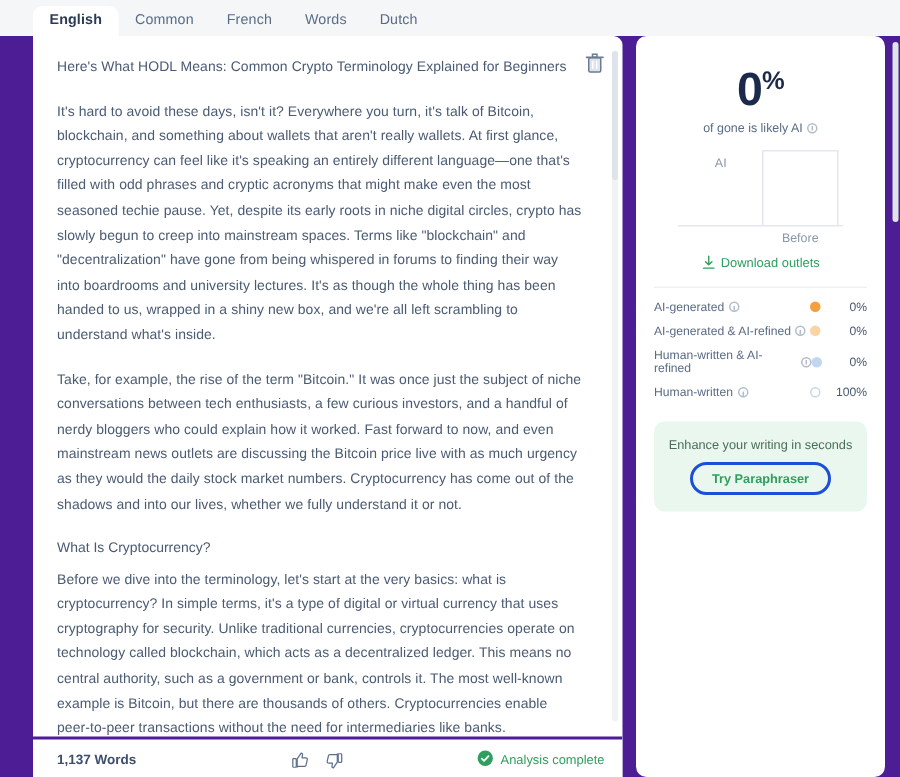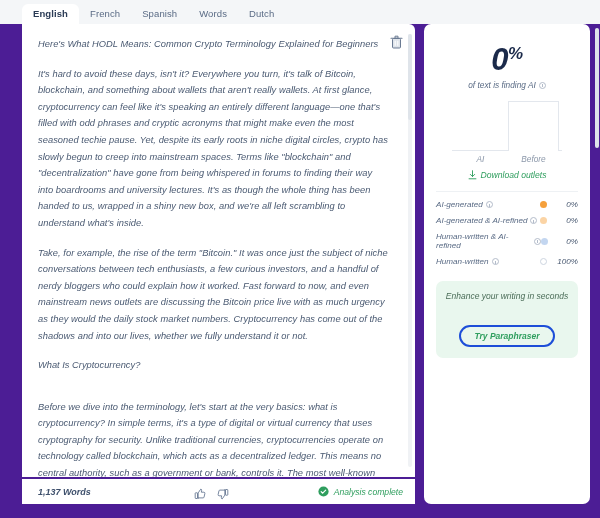--- a/index.html
+++ b/index.html
@@ -39,24 +39,23 @@
     background: #ffffff;
     color: #2a3b55;
     font-weight: bold;
     border-radius: 6px 6px 0 0;
   }
 
   
   .body {
     flex: 1 1 auto;
     display: flex;
-    padding: 0 0 14px 22px;
+    padding: 0 0 0 22px;
     gap: 0;
     min-height: 0;
-    font-style: italic;
   }
 
   
   .docpanel {
     position: relative;
     width: 393px;
     flex: 0 0 393px;
     background: #ffffff;
     border-radius: 0 6px 0 0;
     display: flex;
@@ -75,21 +74,21 @@
     font-size: 9.3px;
     line-height: 16.6px;
     color: #4a5a72;
     margin-bottom: 13px;
     letter-spacing: .05px;
   }
   .doc-heading {
     font-size: 9.3px;
     line-height: 16.6px;
     color: #4a5a72;
-    margin-bottom: 25px;
+    margin-bottom: 4px;
   }
   .trash-btn {
     position: absolute;
     top: 11px; right: 12px;
     width: 13px; height: 14px;
     cursor: pointer;
   }
   .doc-sb {
     position: absolute;
     top: 10px; right: 3px;
@@ -187,21 +186,21 @@
   .axis {
     position: absolute;
     left: 16px; right: 16px; bottom: 13px;
     height: 1px; background: #e3e7ed;
   }
   .bar-col {
     width: 50%;
     display: flex;
     flex-direction: column;
     align-items: center;
-    justify-content: flex-end;
+    justify-content: flex-start;
     height: 100%;
     position: relative;
   }
   .bar {
     width: 100%;
     max-width: 51px;
     background: #ffffff;
     border: 1px solid #e3e7ed;
     border-bottom: none;
   }
@@ -254,21 +253,21 @@
   .promo {
     margin-top: 8px;
     background: #e9f7ee;
     border-radius: 7px;
     padding: 10px 8px 11px 8px;
     text-align: center;
   }
   .promo-text {
     font-size: 8.5px;
     color: #4b6d58;
-    margin-bottom: 24px;
+    margin-bottom: 7px;
   }
   .promo-btn {
     display: inline-block;
     font-size: 8.5px;
     color: #2f9e5e;
     font-weight: bold;
     border: 2px solid #1d4ed8;
     border-radius: 11px;
     padding: 4px 13px;
     background: transparent;
@@ -298,22 +297,22 @@
     background: #b3bcca;
   }
 </style>
 </head>
 <body>
 
 <div class="app">
 
   <div class="tabbar">
     <div class="tab active">English</div>
+    <div class="tab">Common</div>
     <div class="tab">French</div>
-    <div class="tab">Spanish</div>
     <div class="tab">Words</div>
     <div class="tab">Dutch</div>
   </div>
 
   <div class="body">
 
     <div class="docpanel">
       <div class="doc-scroll">
 
         <div class="doc-title">Here's What HODL Means: Common Crypto Terminology Explained for Beginners</div>
@@ -365,21 +364,21 @@
     </div>
 
     <div class="rightwrap">
       <div class="scorecard">
 
         <div class="score-num">
           <span>0</span><span class="pct">%</span>
         </div>
 
         <div class="score-sub">
-          <span>of text is finding AI</span>
+          <span>of gone is likely AI</span>
           <span class="info-i"></span>
         </div>
 
         <div class="chart">
           <div class="axis"></div>
           <div class="bar-col">
             <div class="bar empty" style="height:0px"></div>
             <div class="bar-label">AI</div>
           </div>
           <div class="bar-col">

